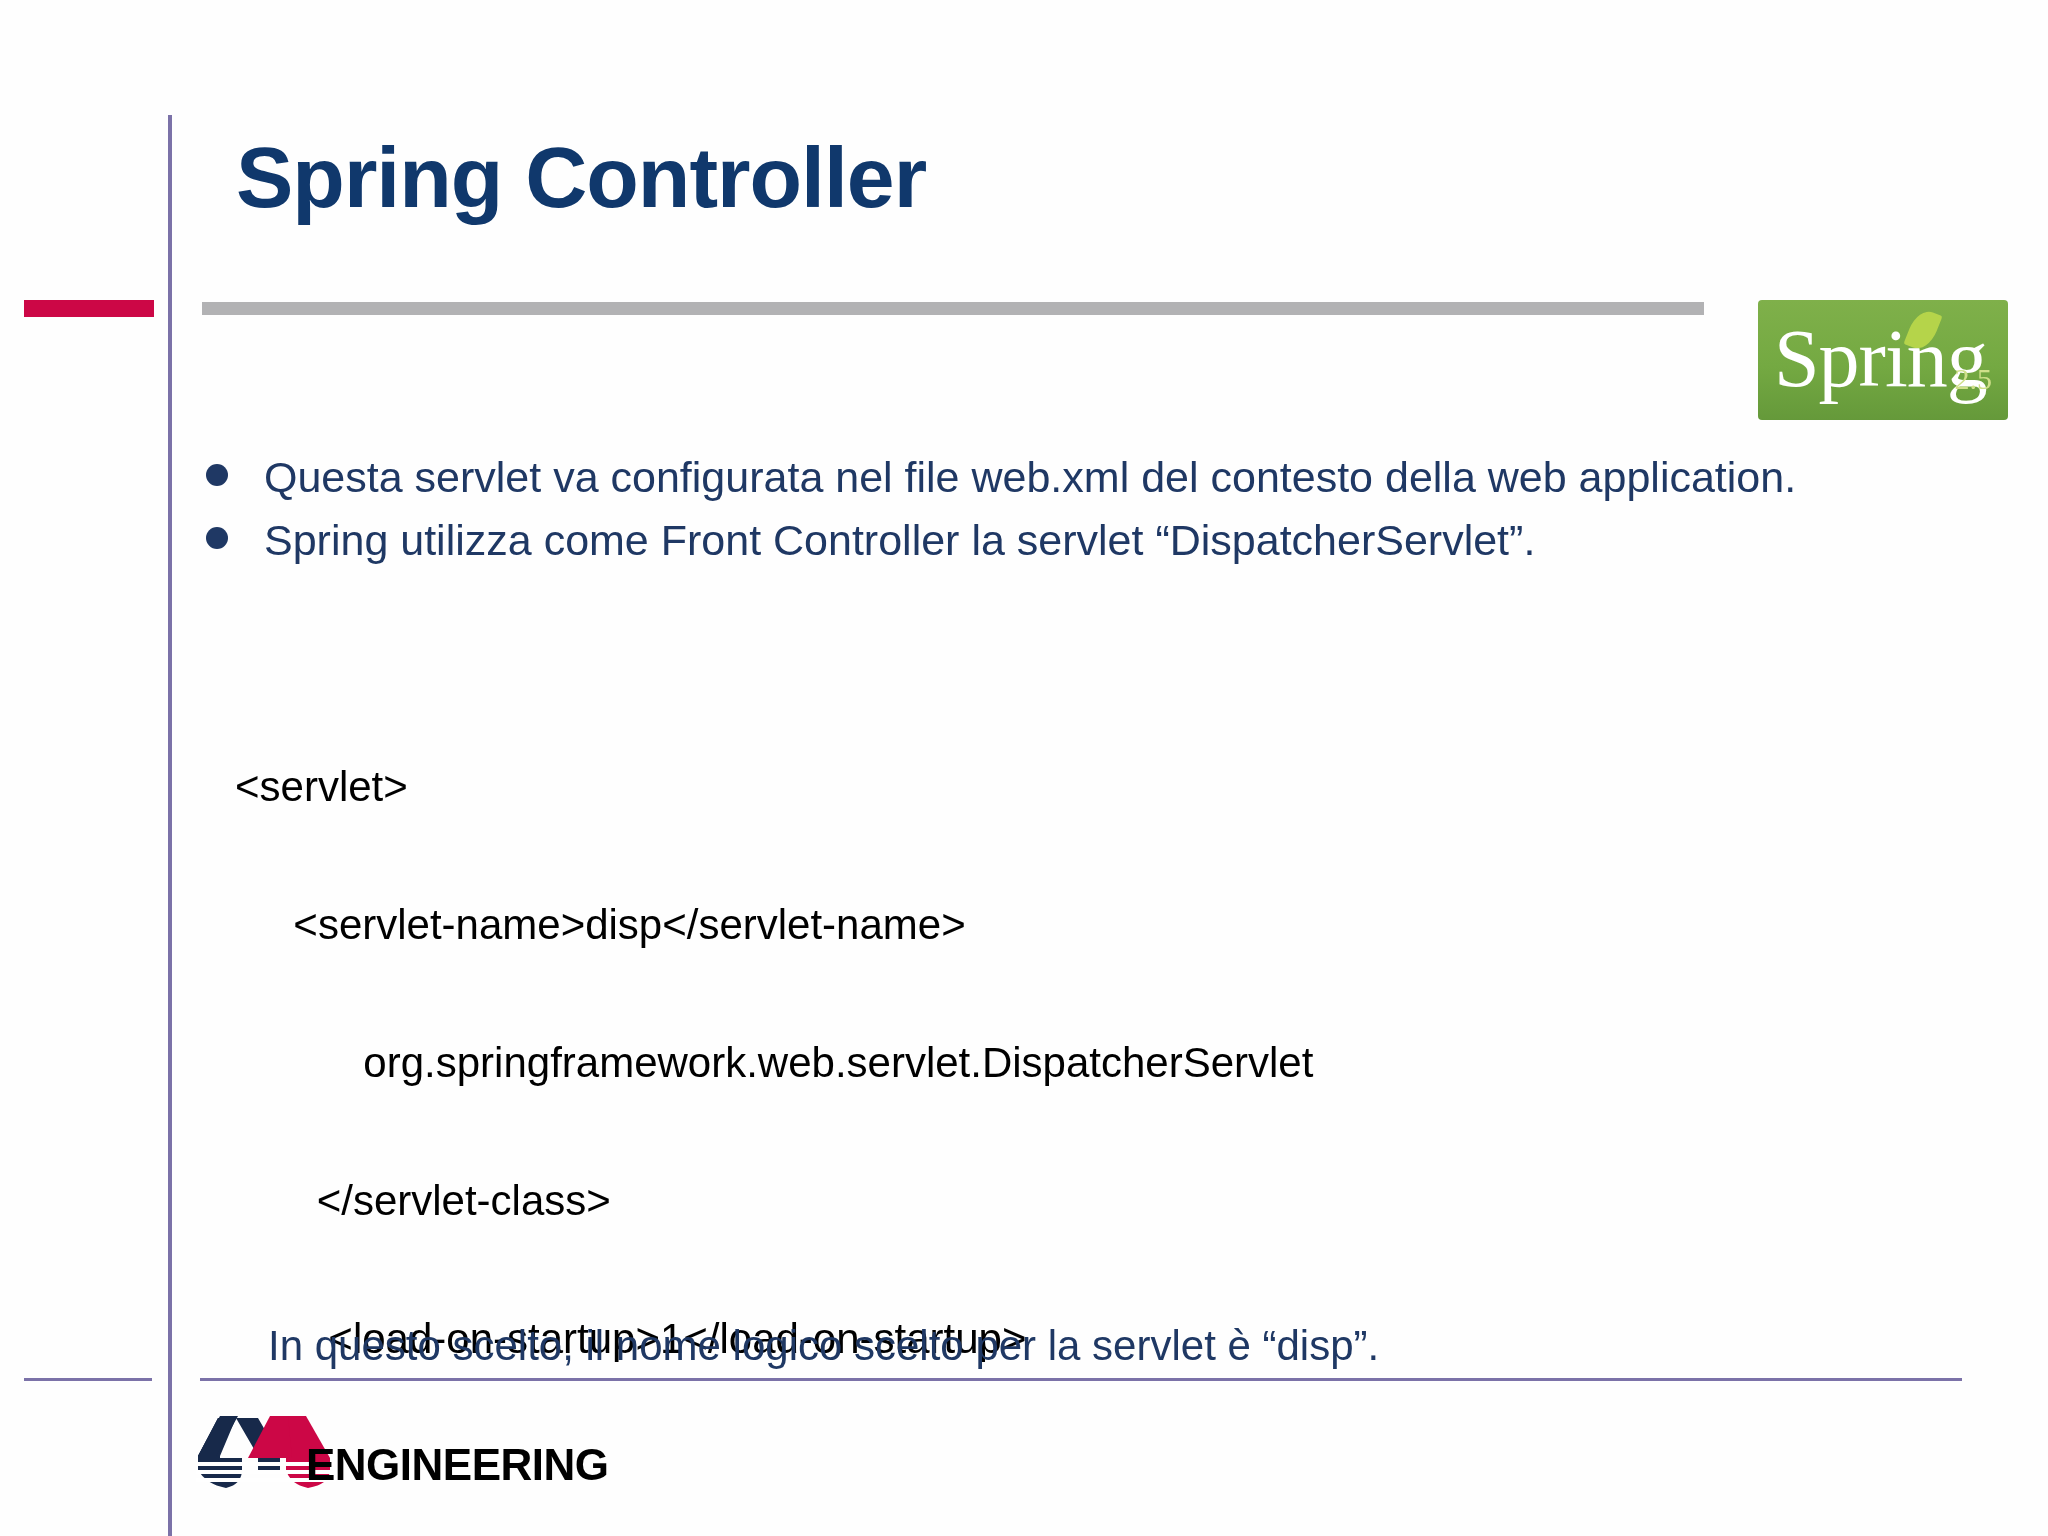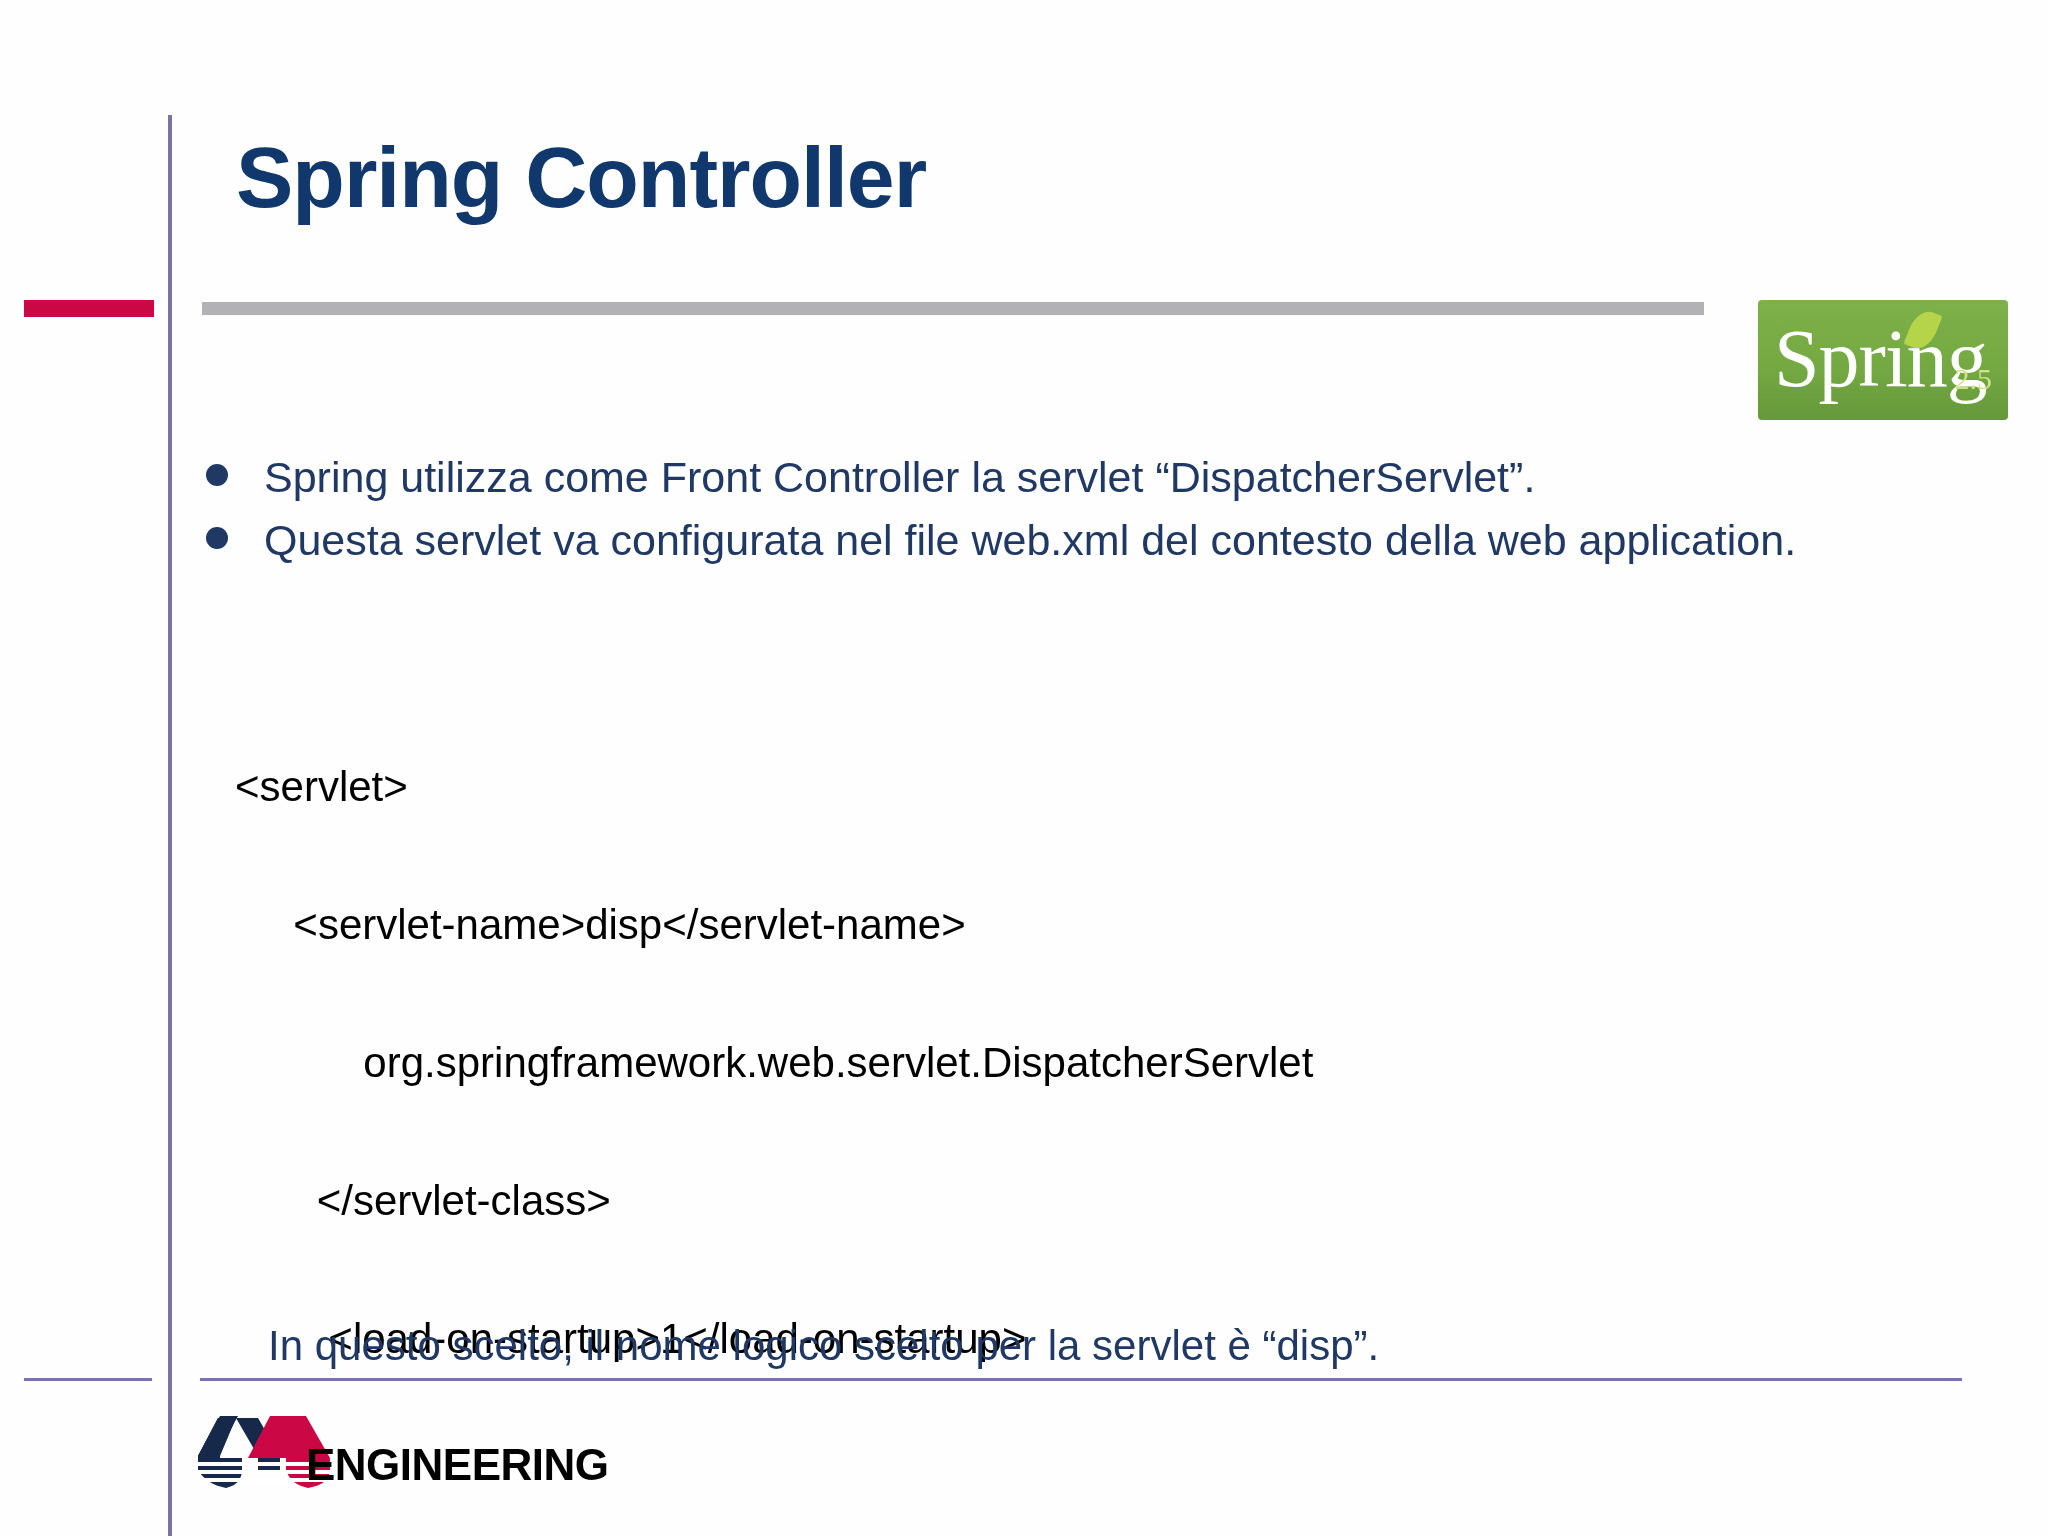--- a/index.html
+++ b/index.html
@@ -199,25 +199,25 @@
 
 <div class="spring-logo">
   <div class="spring-leaf"></div>
   <div class="spring-word">Spring</div>
   <div class="spring-ver">2.5</div>
 </div>
 
 <div class="bullets">
   <div class="bullet-row">
     <div class="bullet-dot"></div>
-    <div class="bullet-text">Spring utilizza come Front Controller la servlet “DispatcherServlet”.</div>
+    <div class="bullet-text">Questa servlet va configurata nel file web.xml del contesto della web application.</div>
   </div>
   <div class="bullet-row">
     <div class="bullet-dot"></div>
-    <div class="bullet-text">Questa servlet va configurata nel file web.xml del contesto della web application.</div>
+    <div class="bullet-text">Spring utilizza come Front Controller la servlet “DispatcherServlet”.</div>
   </div>
 </div>
 
 <div class="code-block">
   <span class="code-line">   &lt;servlet&gt;</span>
   <span class="code-line">        &lt;servlet-name&gt;disp&lt;/servlet-name&gt;</span>
   <span class="code-line">              org.springframework.web.servlet.DispatcherServlet</span>
   <span class="code-line">          &lt;/servlet-class&gt;</span>
   <span class="code-line">           &lt;load-on-startup&gt;1&lt;/load-on-startup&gt;</span>
   

